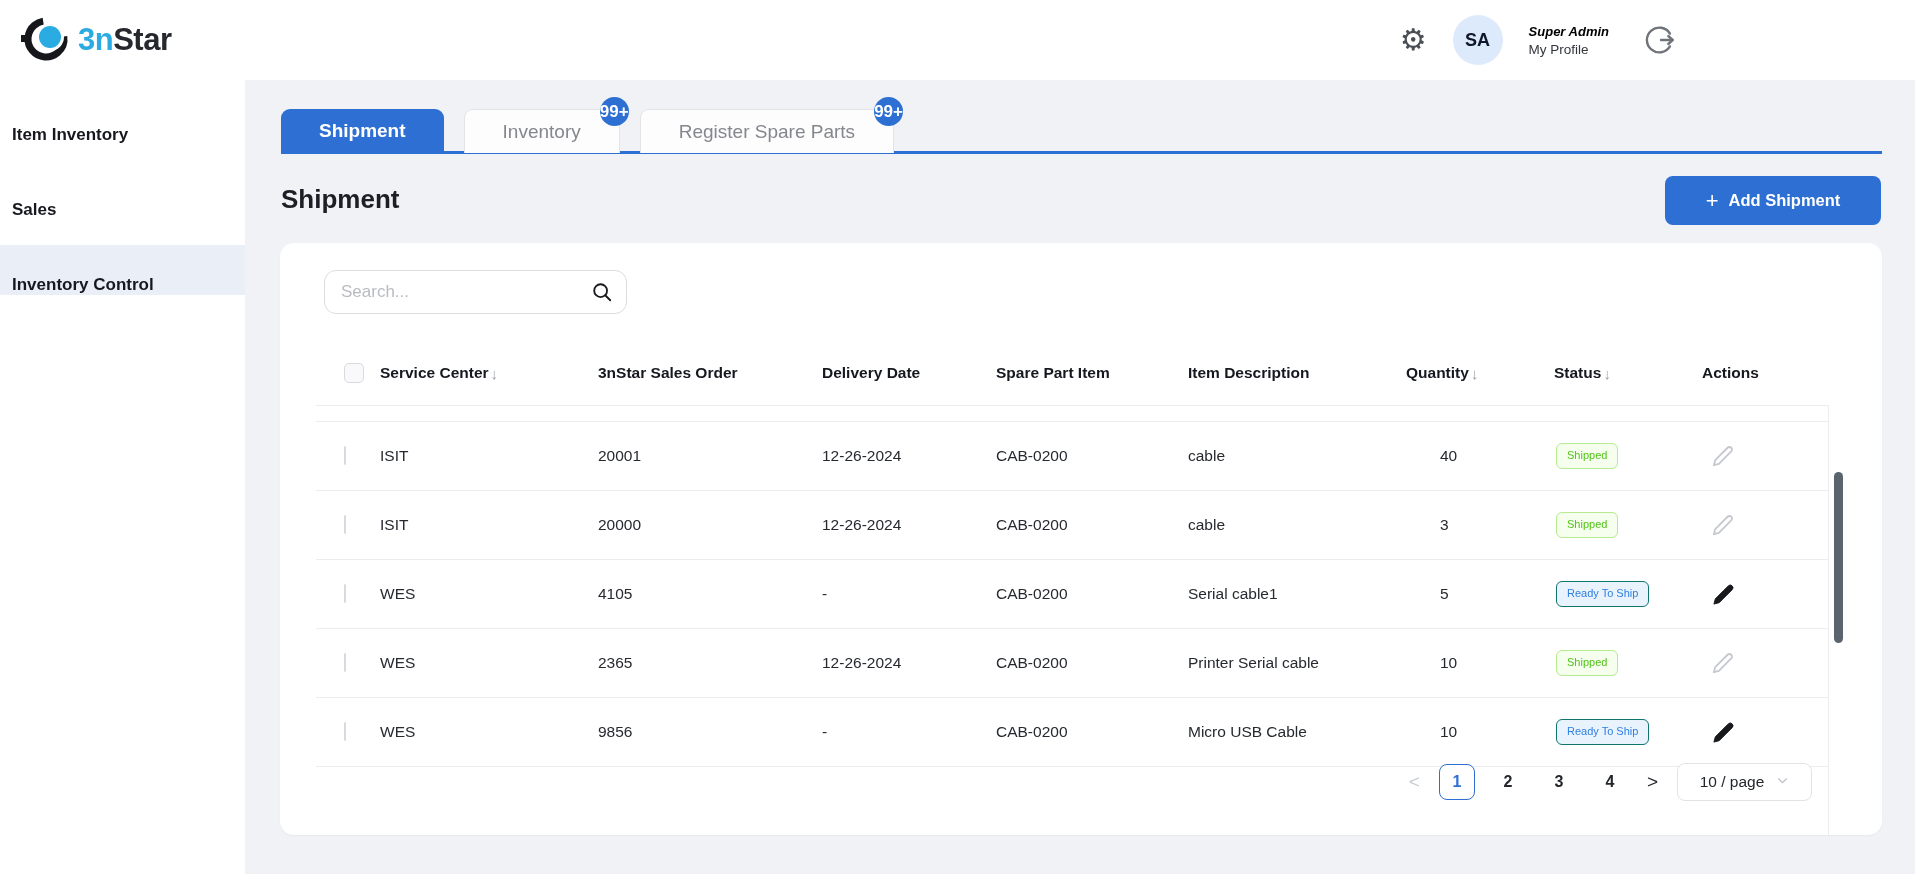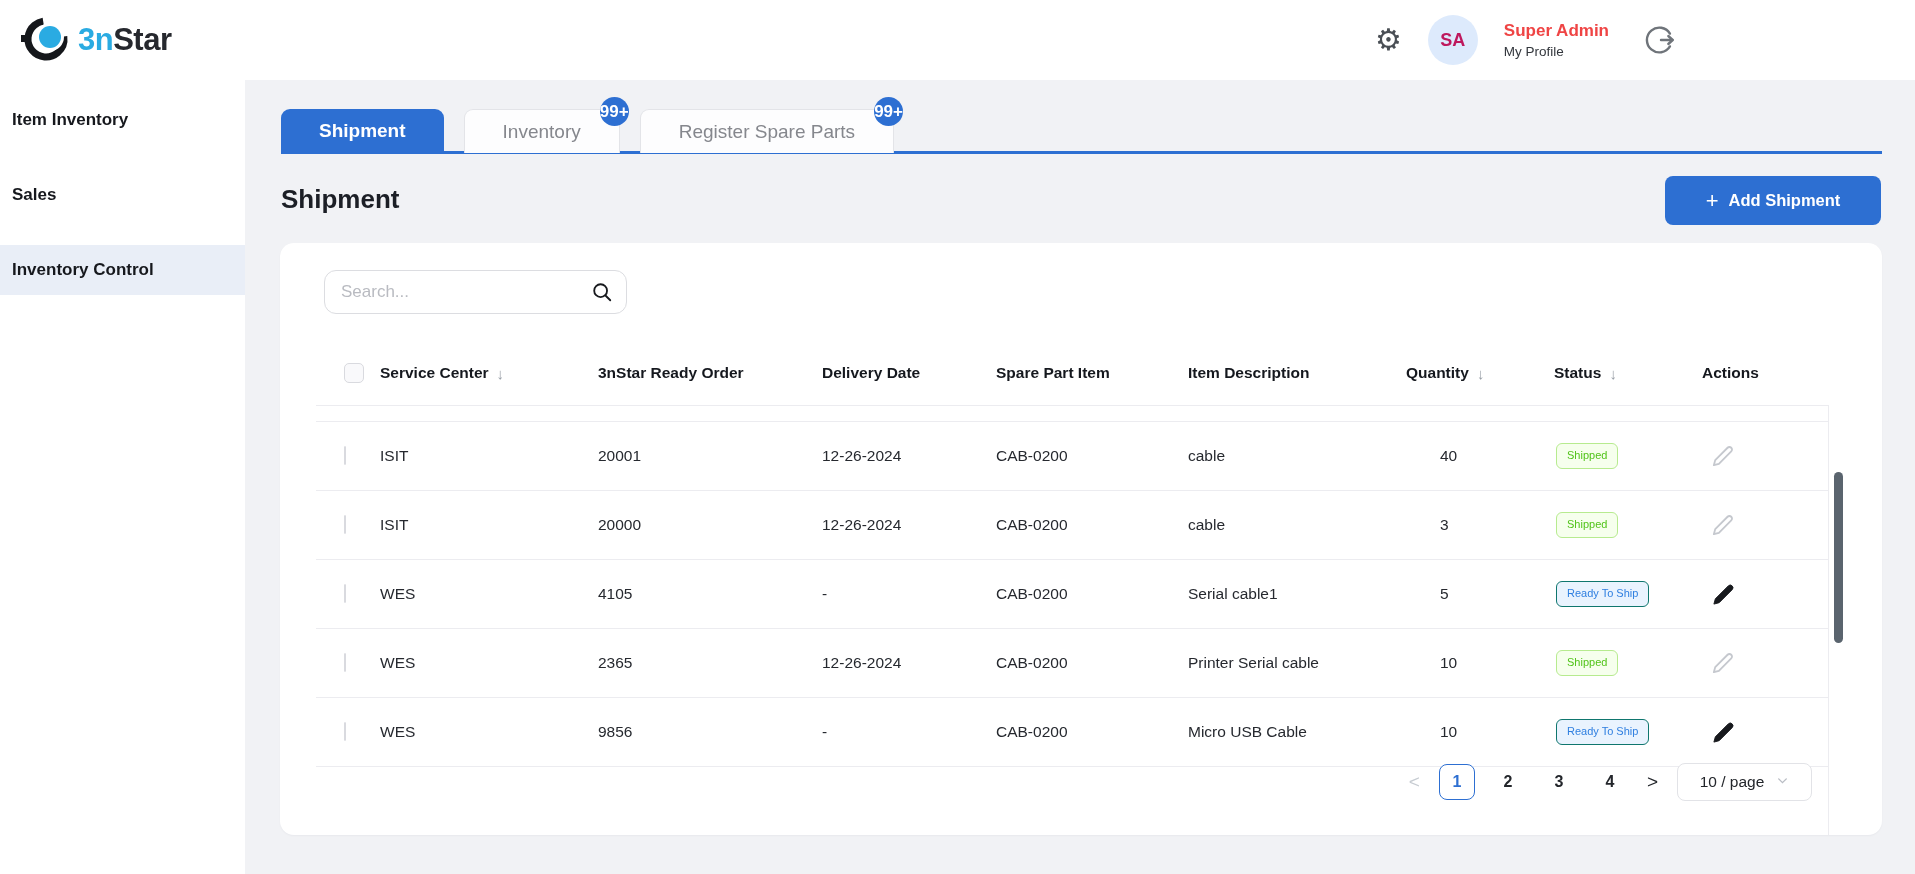--- a/index.html
+++ b/index.html
@@ -6,29 +6,29 @@
   html,body { width:1915px; height:874px; overflow:hidden; font-family:"Liberation Sans", sans-serif; background:#ffffff; }
 
   
   .top-header { position:absolute; left:0; top:0; width:1705px; height:80px; background:#ffffff; z-index:5; }
   .logo { position:absolute; left:20px; top:12px; display:flex; align-items:center; gap:6px; cursor:pointer; }
   .logo-text { font-size:31px; font-weight:700; letter-spacing:-0.5px; }
   .logo-text .lt-blue { color:#2aabe2; }
   .logo-text .lt-dark { color:#26282e; }
   .header-right { position:absolute; right:30px; top:0; height:80px; display:flex; align-items:center; gap:26px; }
   .gear-glyph { font-size:30px; color:#4a4f55; cursor:pointer; line-height:1; }
-  .avatar { width:50px; height:50px; border-radius:50%; background:#ddeafc; color:#be185d; font-weight:700; font-size:18px; display:flex; align-items:center; justify-content:center; cursor:pointer; }
+  .avatar { width:50px; height:50px; border-radius:50%; background:#ddeafc; color:#0f172a; font-weight:700; font-size:18px; display:flex; align-items:center; justify-content:center; cursor:pointer; }
   .user-block { cursor:pointer; margin-right:8px; }
-  .user-name { font-size:17px; font-weight:700; color:#ef4444; }
+  .user-name { font-size:13px; font-weight:700; color:#000000;font-style:italic; }
   .user-sub { font-size:13.5px; color:#33373d; margin-top:3px; }
   .logout-btn { cursor:pointer; display:flex; align-items:center; }
 
   
   .sidebar { position:absolute; left:0; top:80px; width:245px; height:794px; background:#ffffff; z-index:4; }
-  .side-item { position:absolute; left:0; width:245px; height:50px; display:flex; align-items:center; padding-left:12px; font-size:17px; font-weight:700; color:#16181d; cursor:pointer; }
+  .side-item { position:absolute; left:0; width:245px; height:50px; display:flex; align-items:flex-end; padding-left:12px; font-size:17px; font-weight:700; color:#16181d; cursor:pointer; }
   .side-item.active { background:#e9eef7; }
 
   
   .main { position:absolute; left:245px; top:80px; width:1670px; height:794px; background:#f1f2f5; }
 
   
   .tabs { position:absolute; left:36px; top:29px; display:flex; gap:20px; z-index:2; }
   .tab { position:relative; height:44px; display:flex; align-items:center; padding:0 38px; font-size:19px; border-radius:9px 9px 0 0; cursor:pointer; }
   .tab.inactive { background:#fdfdfe; border:1px solid #e3e4e8; border-bottom:none; color:#85878d; font-weight:500; }
   .tab.active { background:#2d6fd2; color:#ffffff; font-weight:600; }
@@ -44,21 +44,21 @@
   .card { position:absolute; left:35px; top:163px; width:1602px; height:592px; background:#ffffff; border-radius:14px; box-shadow:0 1px 2px rgba(20,30,60,.04); }
 
   .search-wrap { position:absolute; left:44px; top:27px; width:303px; height:44px; }
   .search-input { width:100%; height:100%; border:1.5px solid #dcdde1; border-radius:12px; padding:0 44px 0 16px; font-family:inherit; font-size:17px; color:#33363c; background:#fff; outline:none; }
   .search-input::placeholder { color:#b9bbc1; }
   .search-icon { position:absolute; right:14px; top:11px; }
 
   
   .tgrid { display:grid; grid-template-columns:52px 218px 224px 174px 192px 218px 148px 148px 1fr; align-items:center; }
   .thead { position:absolute; left:36px; top:108px; width:1530px; height:44px; }
-  .thead .cell { font-size:15.5px; font-weight:700; color:#15181e; padding-left:12px; display:flex; align-items:center; gap:8px; }
+  .thead .cell { font-size:15.5px; font-weight:700; color:#15181e; padding-left:12px; display:flex; align-items:center; gap:2px; }
   .sort-glyph { color:#9aa0a8; font-size:15px; font-weight:400; cursor:pointer; }
   .tbody { position:absolute; left:36px; top:162px; width:1530px; border-top:1px solid #ececf0; }
   .sliver { height:16px; border-bottom:1px solid #ececf0; }
   .trow { height:69px; border-bottom:1px solid #ececf0; }
   .trow .cell { font-size:15.5px; color:#26292f; padding-left:12px; }
   .cell-cb { padding-left:28px !important; }
   .cell-qty { padding-left:46px !important; }
   .cell-status { padding-left:14px !important; }
   .cell-actions { padding-left:22px !important; }
   .checkbox { width:20px; height:20px; border:1.5px solid #d9dadf; border-radius:5px; background:#f9f9fb; cursor:pointer; }
@@ -163,21 +163,21 @@
 
     <div class="thead tgrid">
       <div class="cell cell-cb">
           <span class="checkbox"></span>
         </div>
       <div class="cell">
           <span>Service Center</span>
           <span class="sort-glyph">↓</span>
         </div>
       <div class="cell">
-          <span>3nStar Ready Order</span>
+          <span>3nStar Sales Order</span>
         </div>
       <div class="cell">
           <span>Delivery Date</span>
         </div>
       <div class="cell">
           <span>Spare Part Item</span>
         </div>
       <div class="cell">
           <span>Item Description</span>
         </div>

